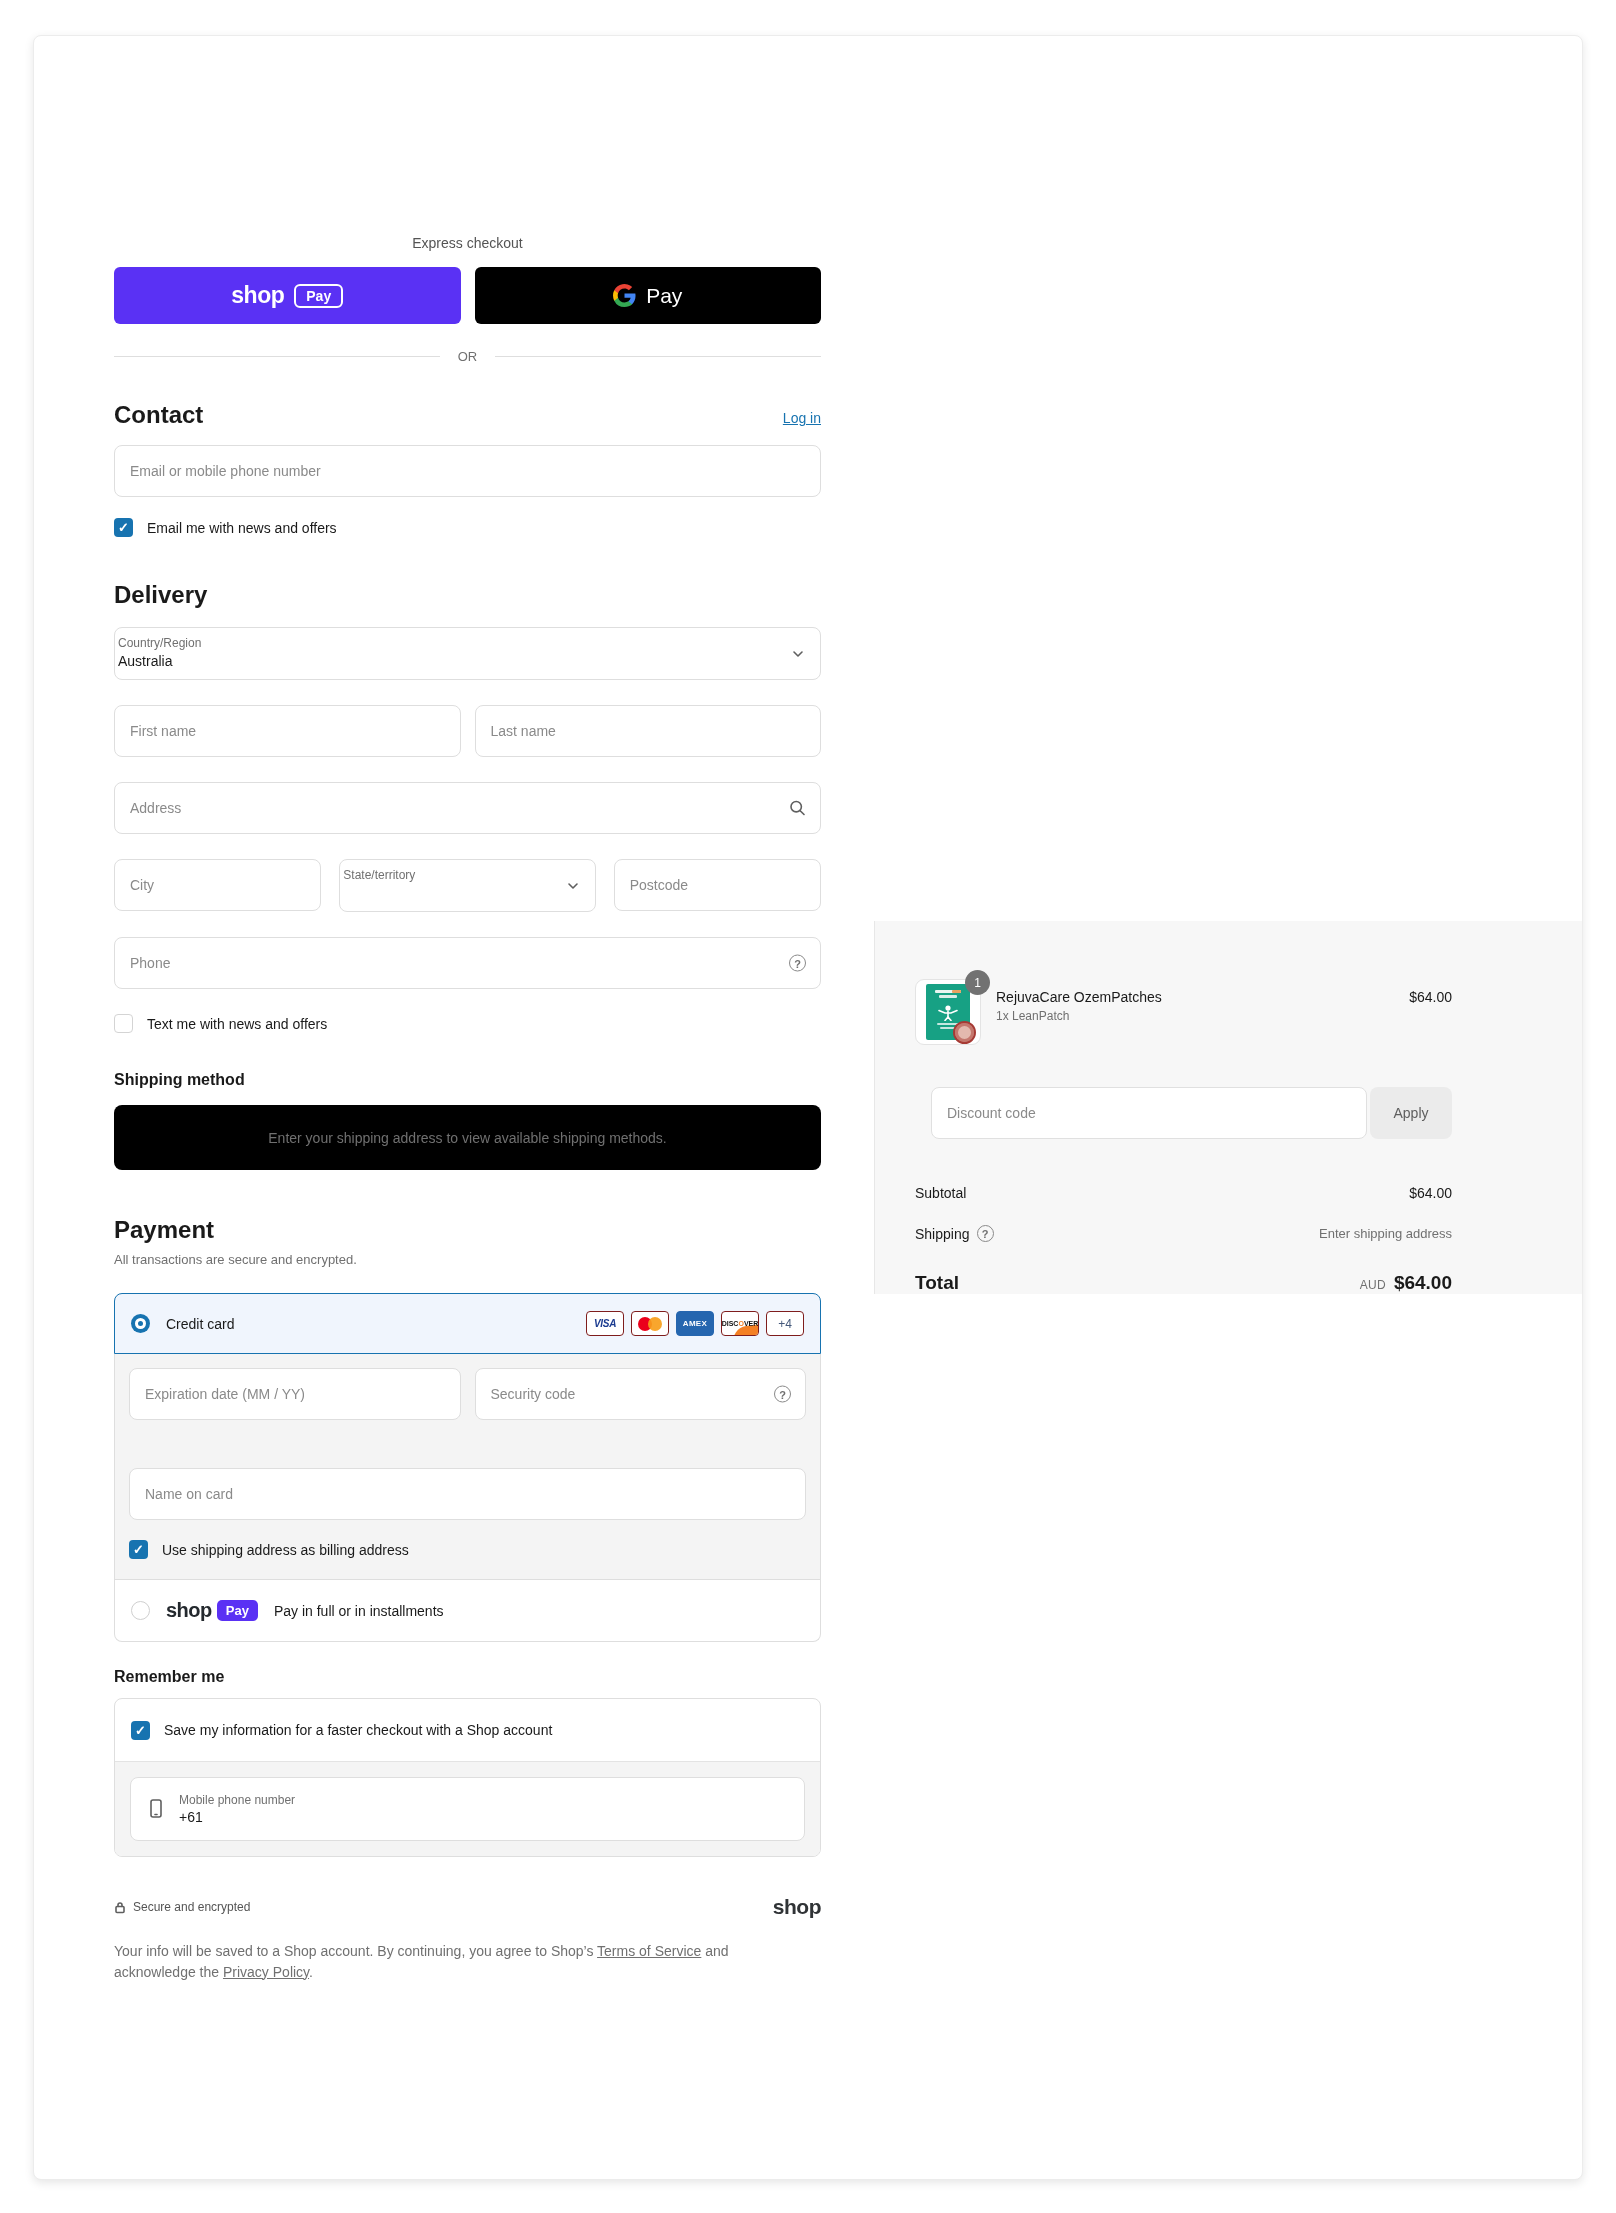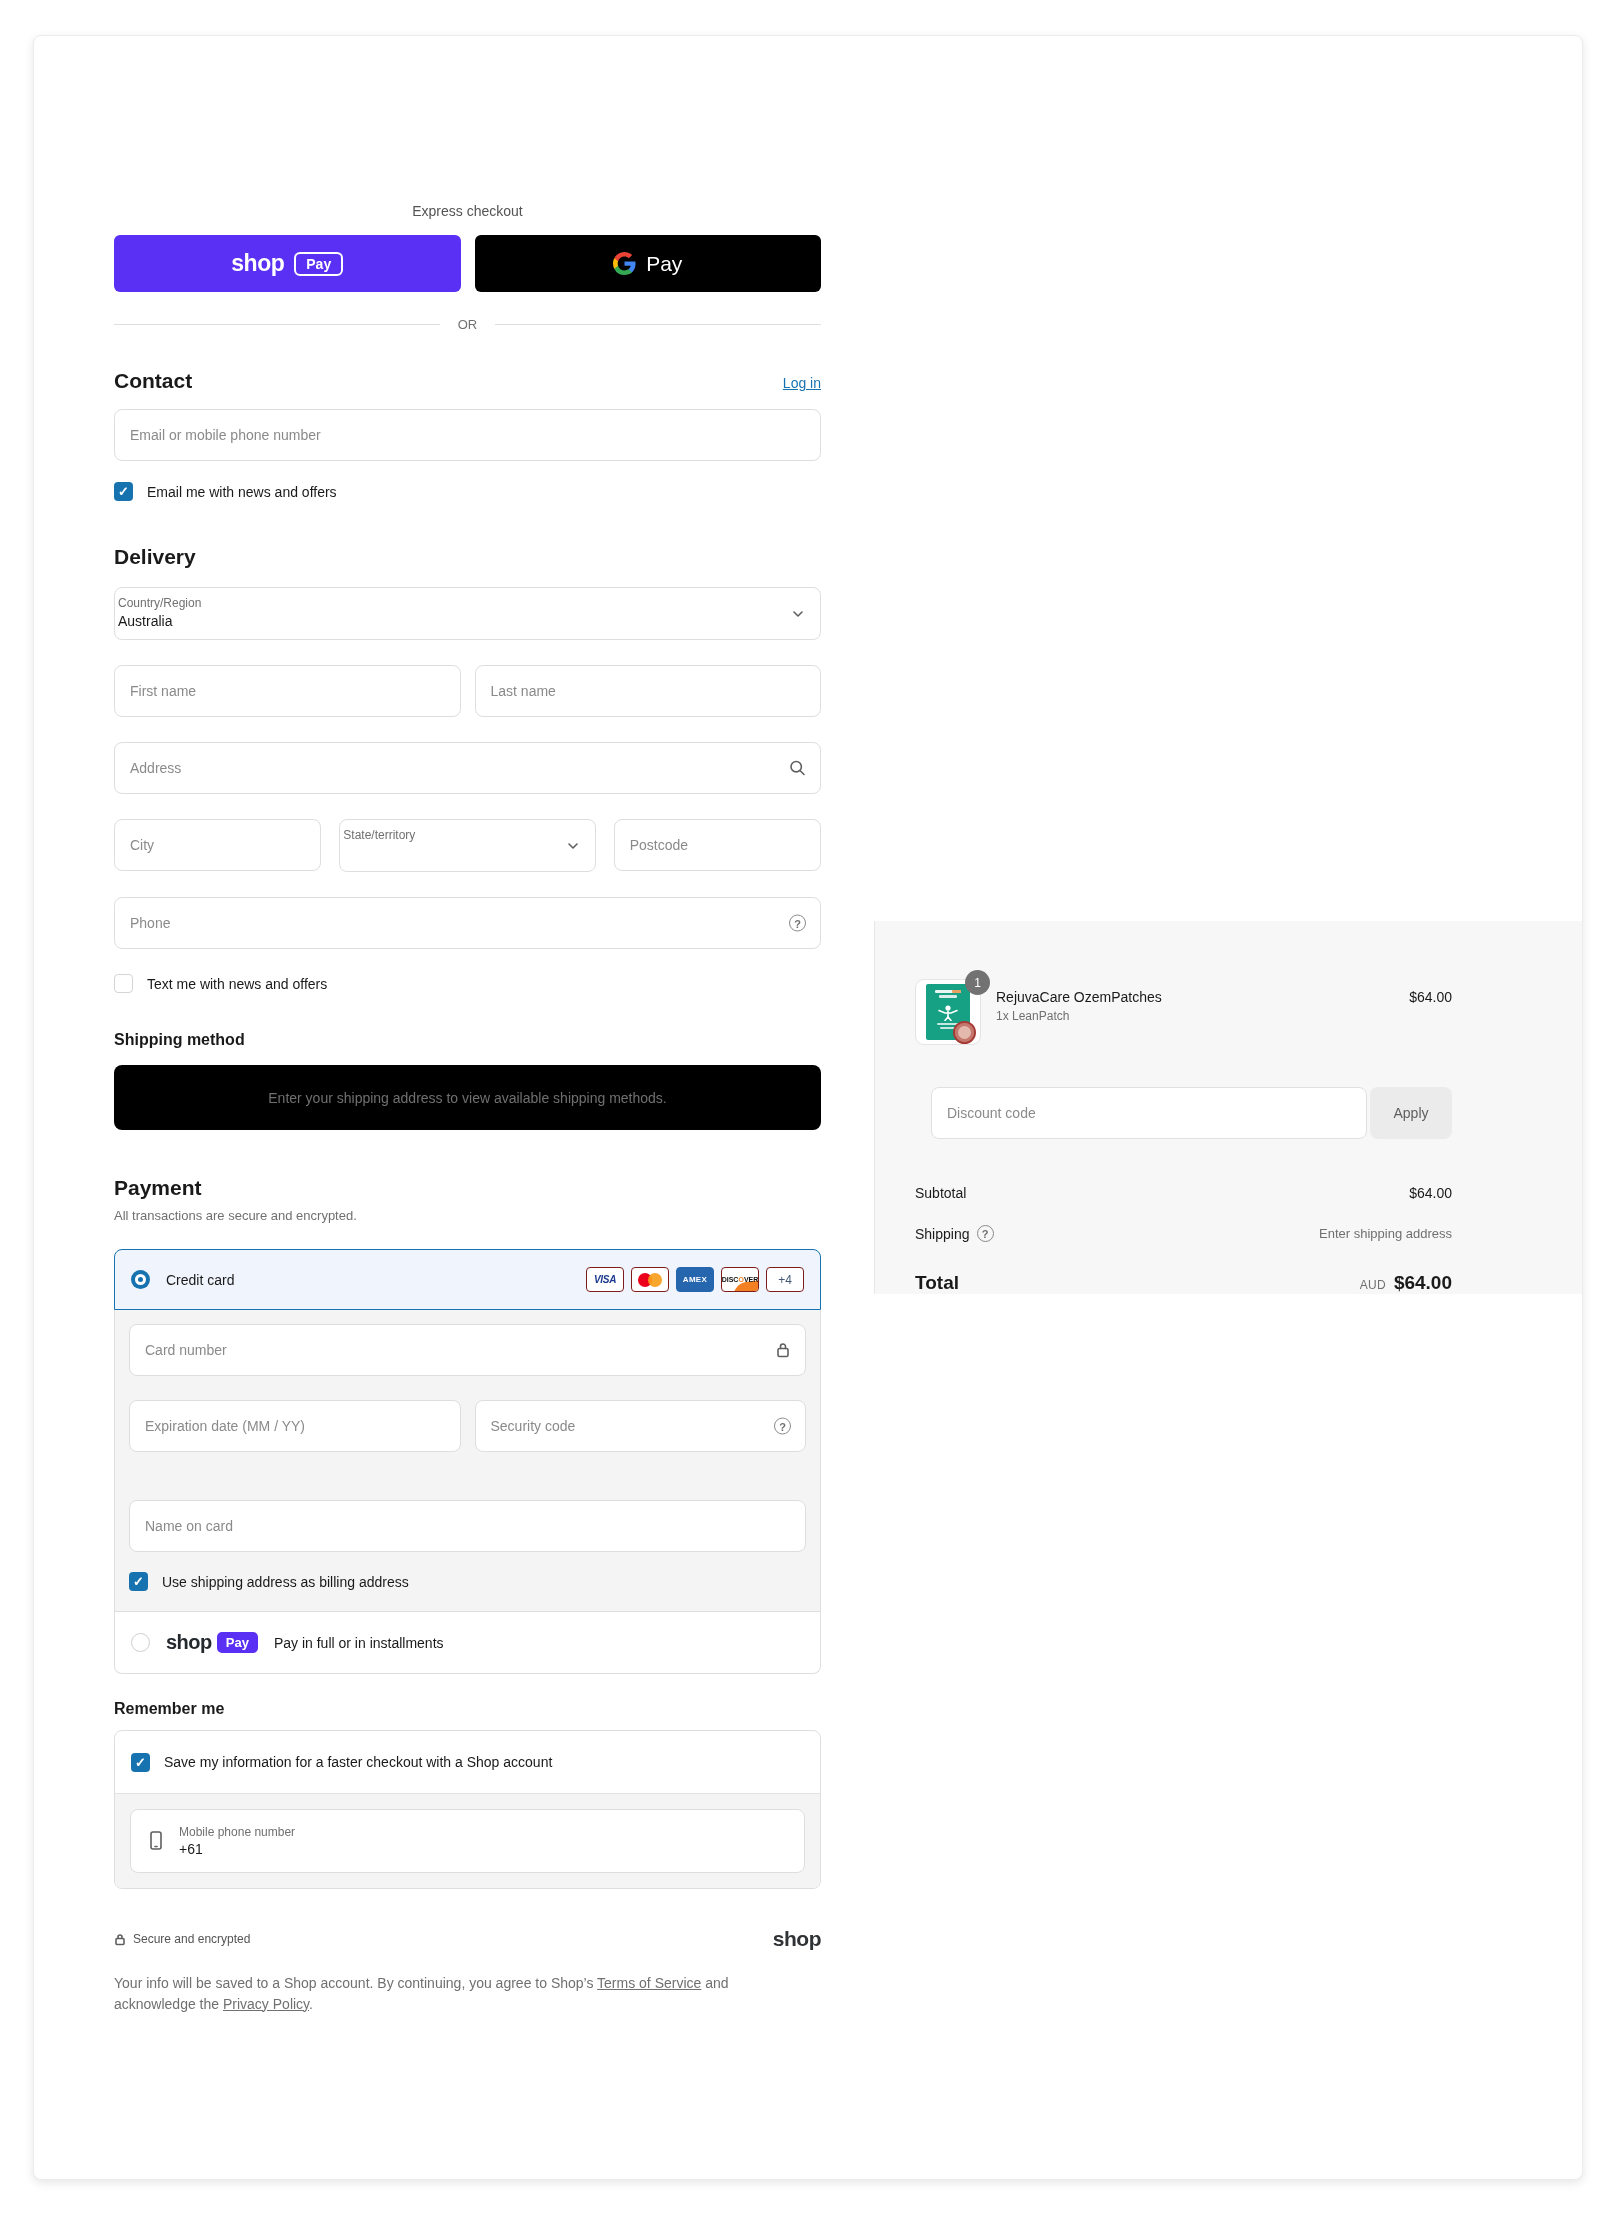--- a/index.html
+++ b/index.html
@@ -39,21 +39,21 @@
   .sp-badge {
     border:2px solid #fff; border-radius:6px;
     font-size:14px; font-weight:700; padding:3px 10px; line-height:1;
   }
   .btn-gpay { background:#000; font-size:21px; }
   .or-row { display:flex; align-items:center; gap:18px; margin:25px 0 37px; }
   .or-row .line { flex:1; height:1px; background:#dedede; }
   .or-row .or { color:#707070; font-size:13px; }
 
   .sec-head { display:flex; justify-content:space-between; align-items:baseline; margin-bottom:16px; }
-  h2.h-big { font-size:21px; font-weight:700; margin:0; color:#1a1a1a; }
+  h2.h-big { font-size:24px; font-weight:700; margin:0; color:#1a1a1a; }
   h3.h-small { font-size:16px; font-weight:700; margin:0 0 16px; color:#1a1a1a; }
   .login-link { color:#1773b0; font-size:14px; text-decoration:underline; cursor:pointer; }
 
   .field { position:relative; margin-bottom:25px; }
   .field:last-child { margin-bottom:0; }
   input.text {
     width:100%; height:52px; background:#fff;
     border:1px solid #dedede; border-radius:8px;
     padding:0 44px 0 15px; font-size:14px; color:#1a1a1a;
     font-family:"Liberation Sans", sans-serif;
@@ -354,29 +354,20 @@
                 <b>O</b>
                 <span>VER</span>
               </span>
             <span class="cicon more">
                 <span>+4</span>
               </span>
           </span>
         </div>
 
         <div class="pw-body">
-          <div class="field">
-            <input class="text" type="text" placeholder="Card number" style="">
-            <span class="f-icon">
-              <svg class="stroke" width="16" height="17" viewBox="0 0 16 17">
-                  <rect x="3" y="7" width="10" height="8" rx="1.5"></rect>
-                  <path d="M5.5 7V5a2.5 2.5 0 0 1 5 0v2"></path>
-                </svg>
-            </span>
-          </div>
           <div class="row2" style="margin-bottom:24px;">
             <div class="field">
               <input class="text noicon" type="text" placeholder="Expiration date (MM / YY)" style="">
             </div>
             <div class="field">
               <input class="text" type="text" placeholder="Security code" style="">
               <span class="f-icon qmark">?</span>
             </div>
           </div>
           <div class="field" style="margin-bottom:20px;">

